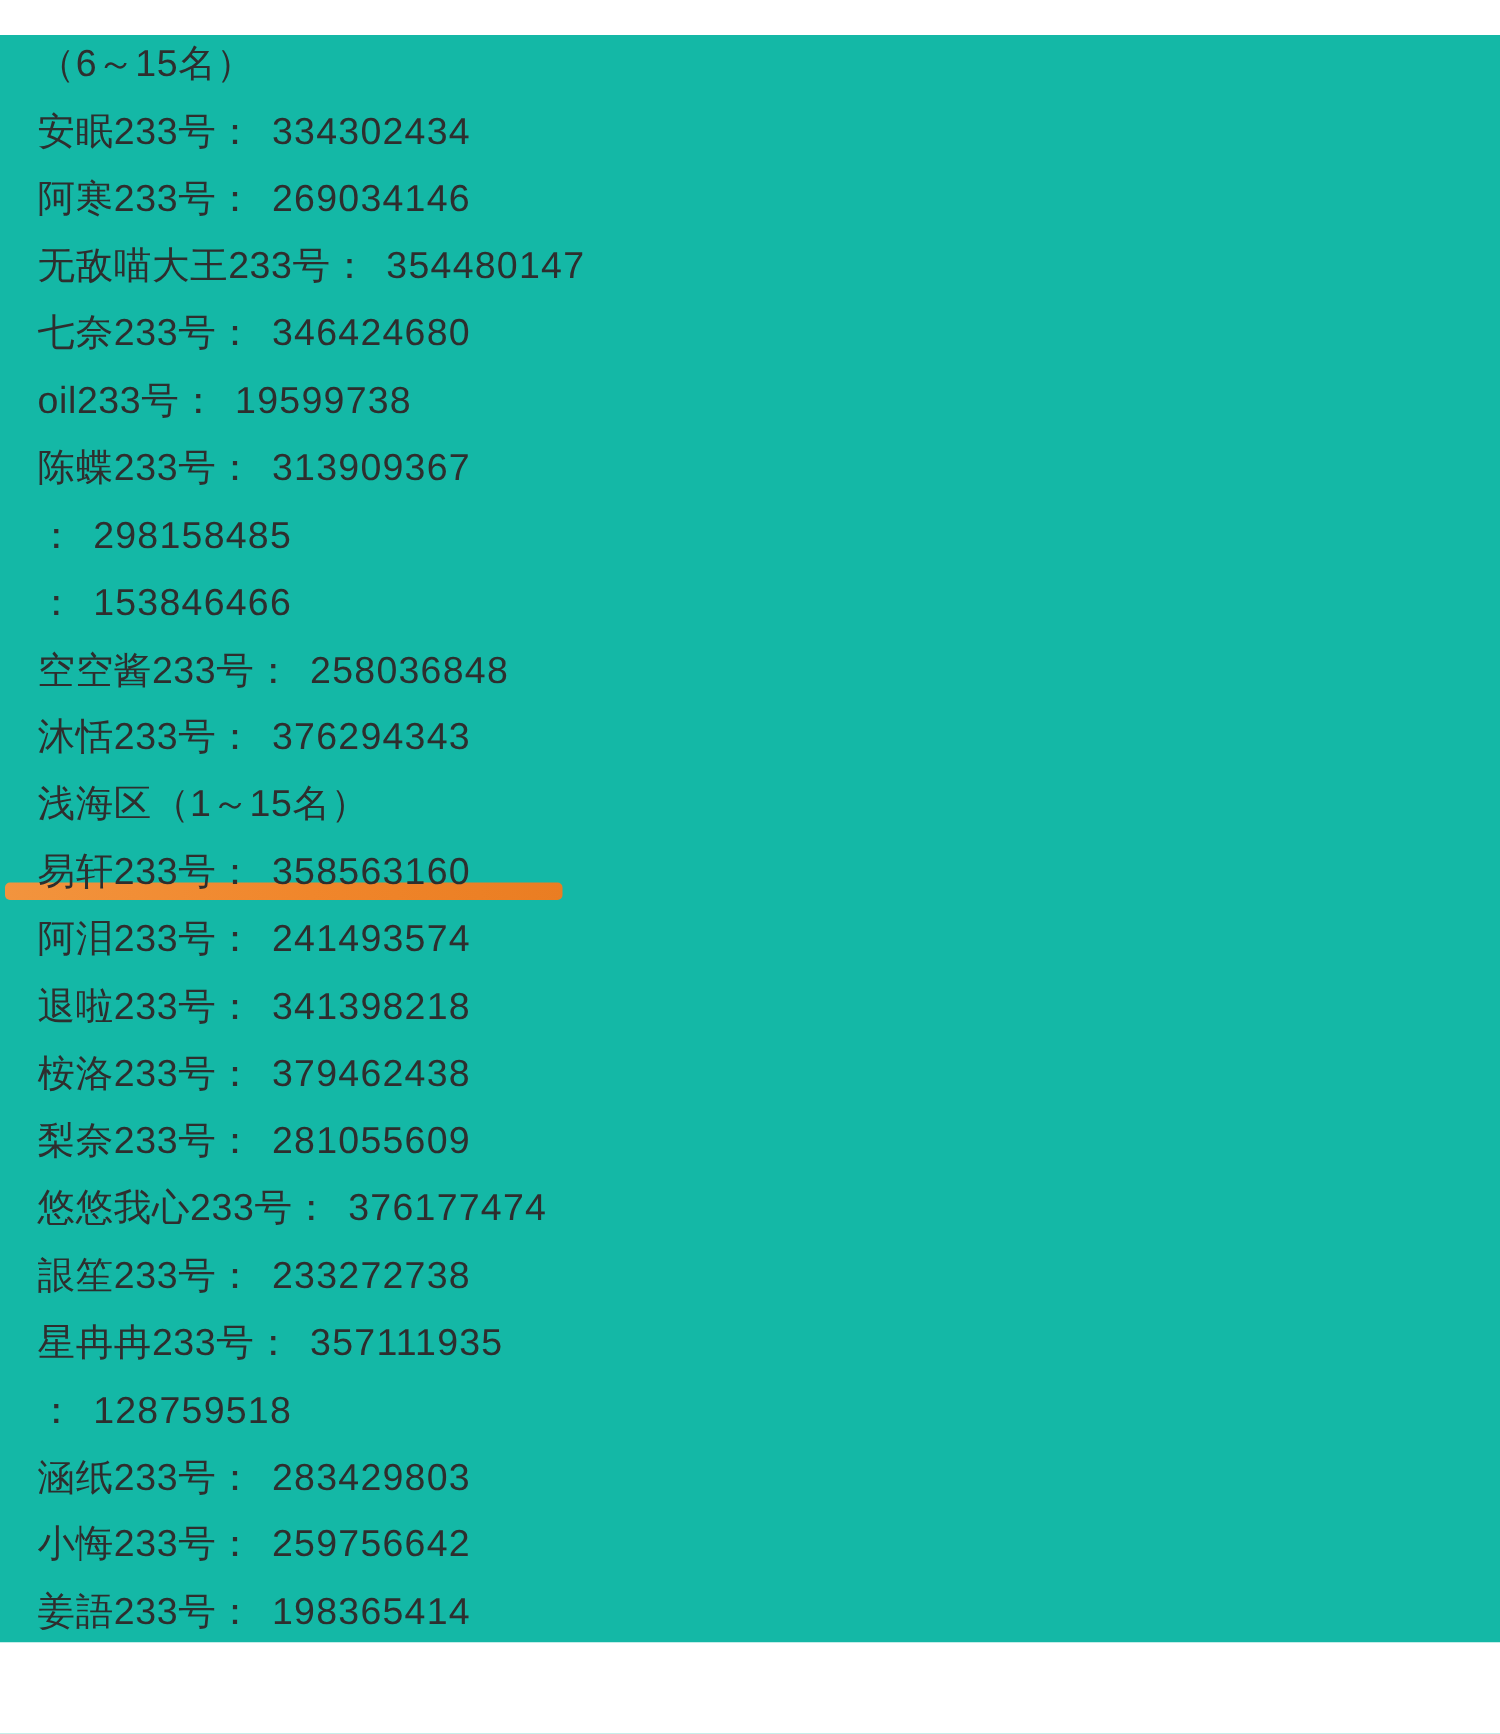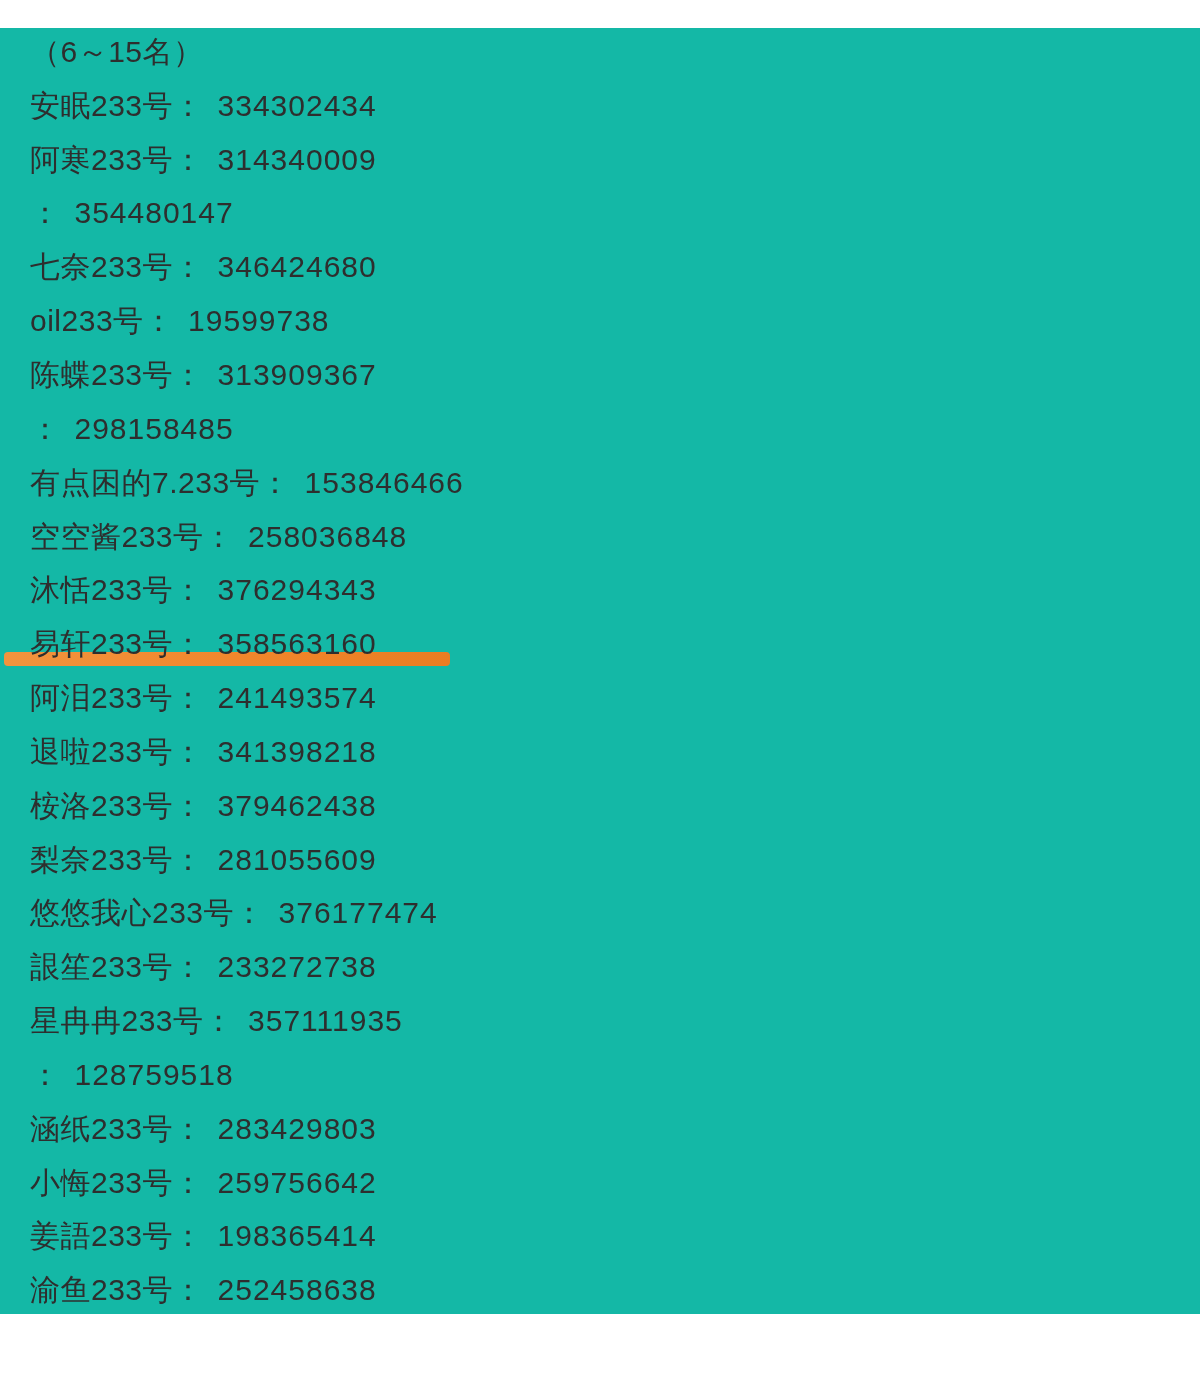--- a/index.html
+++ b/index.html
@@ -41,29 +41,30 @@
     z-index:-1;
   }
 </style>
 </head>
 <body>
 
 <div class="page">
   <div class="list" id="winner-list">
       <div class="line header"><span class="header-text">（6～15名）</span></div>
       <div class="line entry"><span class="entry-name">安眠233号</span><span class="entry-colon">：</span><span class="entry-id">334302434</span></div>
-      <div class="line entry"><span class="entry-name">阿寒233号</span><span class="entry-colon">：</span><span class="entry-id">314340009</span></div>
-      <div class="line entry"><span class="entry-colon">：</span><span class="entry-id">354480147</span></div>
+      <div class="line entry"><span class="entry-name">阿寒233号</span><span class="entry-colon">：</span><span class="entry-id">269034146</span></div>
+      <div class="line entry"><span class="entry-name">无敌喵大王233号</span><span class="entry-colon">：</span><span class="entry-id">354480147</span></div>
       <div class="line entry"><span class="entry-name">七奈233号</span><span class="entry-colon">：</span><span class="entry-id">346424680</span></div>
       <div class="line entry"><span class="entry-name">oil233号</span><span class="entry-colon">：</span><span class="entry-id">19599738</span></div>
       <div class="line entry"><span class="entry-name">陈蝶233号</span><span class="entry-colon">：</span><span class="entry-id">313909367</span></div>
       <div class="line entry"><span class="entry-colon">：</span><span class="entry-id">298158485</span></div>
-      <div class="line entry"><span class="entry-name">有点困的7.233号</span><span class="entry-colon">：</span><span class="entry-id">153846466</span></div>
+      <div class="line entry"><span class="entry-colon">：</span><span class="entry-id">153846466</span></div>
       <div class="line entry"><span class="entry-name">空空酱233号</span><span class="entry-colon">：</span><span class="entry-id">258036848</span></div>
       <div class="line entry"><span class="entry-name">沐恬233号</span><span class="entry-colon">：</span><span class="entry-id">376294343</span></div>
+      <div class="line header"><span class="header-text">浅海区（1～15名）</span></div>
       <div class="line entry highlighted"><span class="entry-name">易轩233号</span><span class="entry-colon">：</span><span class="entry-id">358563160</span><div class="marker"></div></div>
       <div class="line entry"><span class="entry-name">阿泪233号</span><span class="entry-colon">：</span><span class="entry-id">241493574</span></div>
       <div class="line entry"><span class="entry-name">退啦233号</span><span class="entry-colon">：</span><span class="entry-id">341398218</span></div>
       <div class="line entry"><span class="entry-name">桉洛233号</span><span class="entry-colon">：</span><span class="entry-id">379462438</span></div>
       <div class="line entry"><span class="entry-name">梨奈233号</span><span class="entry-colon">：</span><span class="entry-id">281055609</span></div>
       <div class="line entry"><span class="entry-name">悠悠我心233号</span><span class="entry-colon">：</span><span class="entry-id">376177474</span></div>
       <div class="line entry"><span class="entry-name">詪笙233号</span><span class="entry-colon">：</span><span class="entry-id">233272738</span></div>
       <div class="line entry"><span class="entry-name">星冉冉233号</span><span class="entry-colon">：</span><span class="entry-id">357111935</span></div>
       <div class="line entry"><span class="entry-colon">：</span><span class="entry-id">128759518</span></div>
       <div class="line entry"><span class="entry-name">涵纸233号</span><span class="entry-colon">：</span><span class="entry-id">283429803</span></div>

